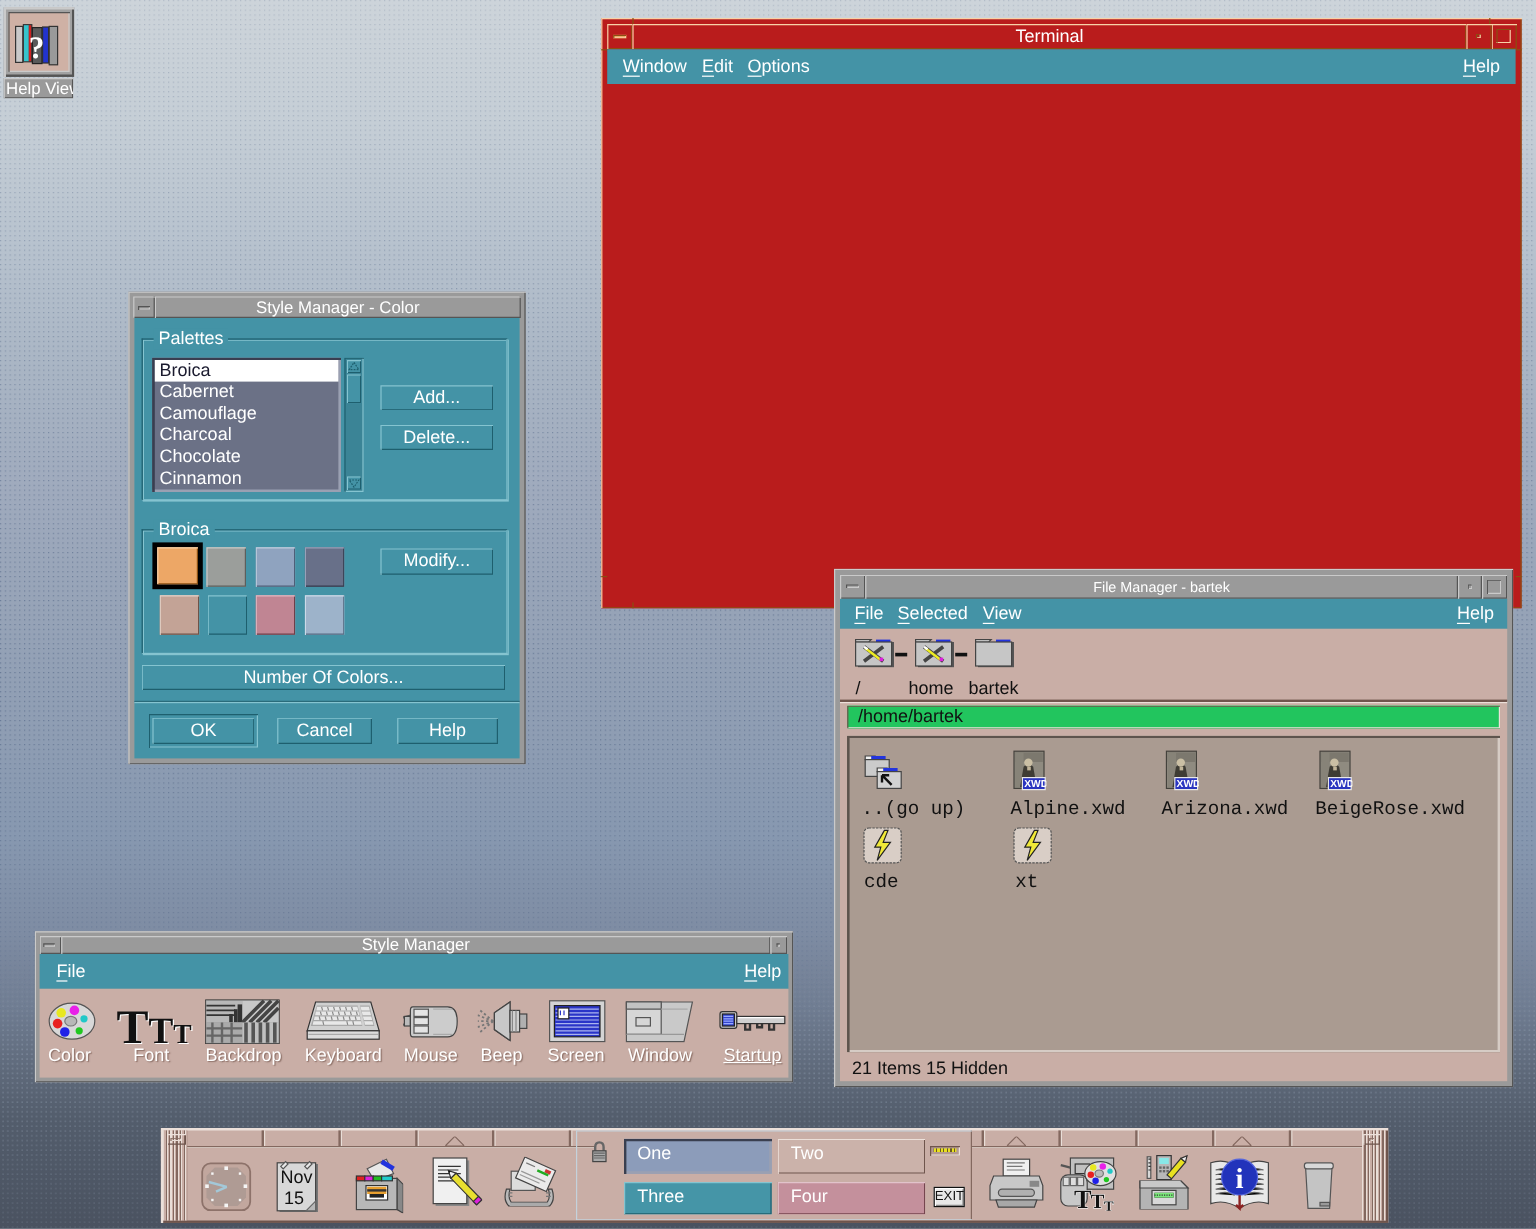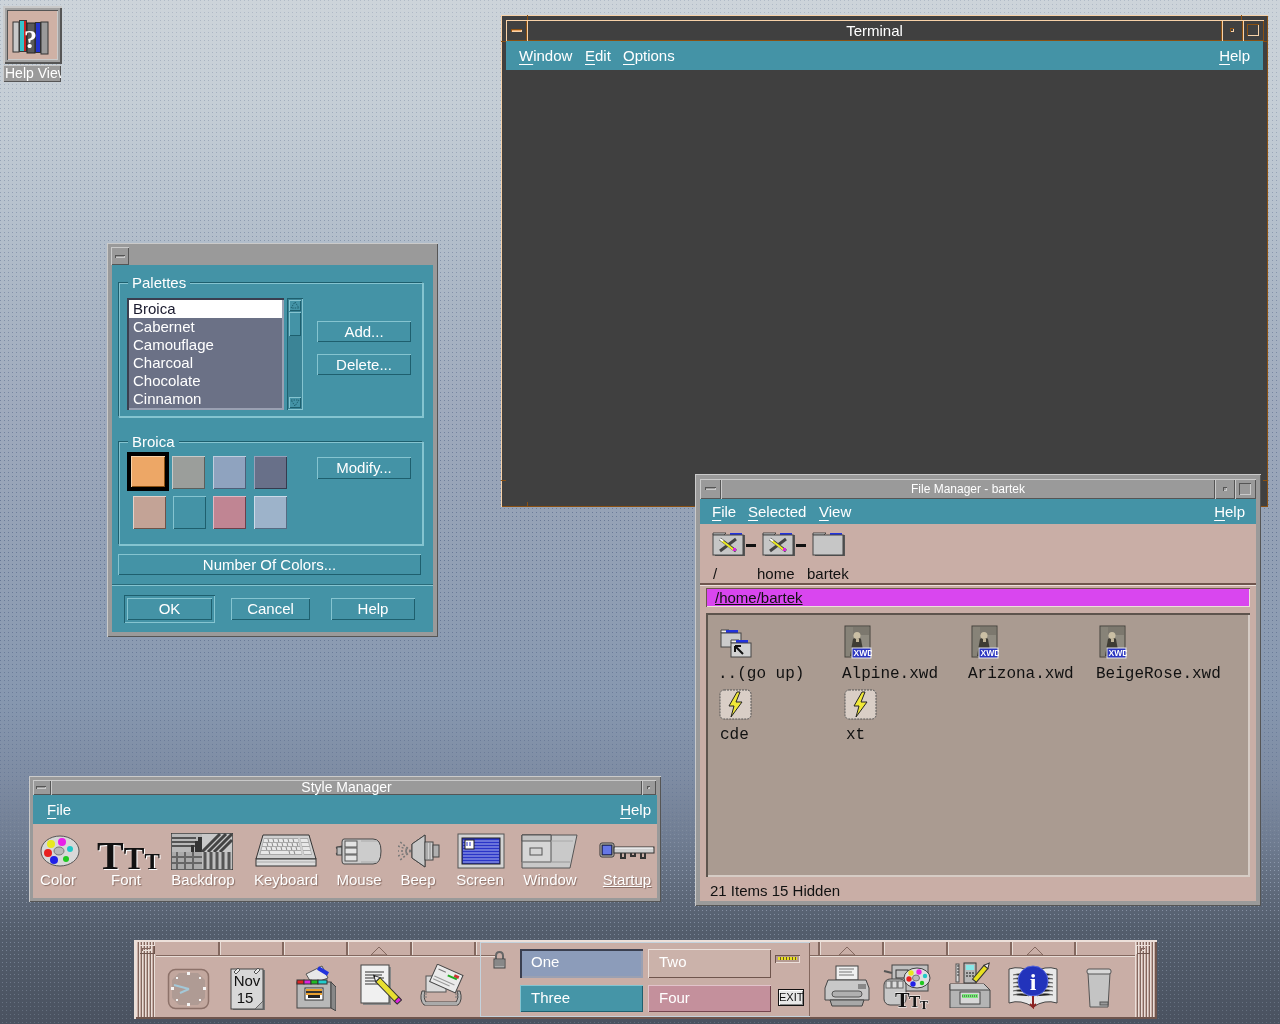--- a/index.html
+++ b/index.html
@@ -75,21 +75,21 @@
 <rect x="12" y="1" width="2" height="30" fill="#cc2222"></rect>
 <rect x="15" y="3" width="8" height="30" fill="#5a5a5a" stroke="#222" stroke-width="1"></rect>
 <rect x="23" y="2" width="6" height="31" fill="#303030"></rect>
 <rect x="24" y="3" width="4" height="29" fill="#2233cc"></rect>
 <rect x="29" y="2" width="7" height="32" fill="#9a9a9a" stroke="#333" stroke-width="1"></rect>
 <text x="12" y="28" font-family="Liberation Serif, serif" font-weight="bold" font-size="26" fill="#fff">?</text>
 </svg>
 </div>
 <div class="a rz1 grayc" style="left:3px;top:65px;width:58px;height:17px;background:#9a9a9a;color:#fff;font-size:14px;line-height:17px;padding-left:2px;box-sizing:border-box;white-space:nowrap;overflow:hidden;">Help View</div>
 
-<div class="a rz1 org" style="left:501px;top:15px;width:767px;height:492px;background:#404040;">
+<div class="a rz1 org" style="left:501px;top:15px;width:767px;height:492px;background:#b91c1c;">
 
   <div class="a" style="left:26px;top:0;width:1px;height:5px;background:#8a5012;"></div>
   <div class="a" style="left:740px;top:0;width:1px;height:5px;background:#8a5012;"></div>
   <div class="a" style="left:26px;bottom:0;width:1px;height:5px;background:#8a5012;"></div>
   <div class="a" style="left:740px;bottom:0;width:1px;height:5px;background:#8a5012;"></div>
   <div class="a" style="left:0;top:26px;width:5px;height:1px;background:#8a5012;"></div>
   <div class="a" style="right:0;top:26px;width:5px;height:1px;background:#8a5012;"></div>
   <div class="a" style="left:0;bottom:26px;width:5px;height:1px;background:#8a5012;"></div>
   <div class="a" style="right:0;bottom:26px;width:5px;height:1px;background:#8a5012;"></div>
 
@@ -110,20 +110,21 @@
     <span style="position:absolute;left:117px;"><u>O</u>ptions</span>
     <span style="position:absolute;right:13px;"><u>H</u>elp</span>
   </div>
 
 </div>
 
 <div class="a rz1 grayc" style="left:107px;top:243px;width:331px;height:394px;background:#9a9a9a;">
   <div class="a rz1 grayc" style="left:4px;top:4px;width:18px;height:18px;background:#9a9a9a;">
       <div class="a" style="left:4px;top:8px;width:10px;height:3px;background:#9a9a9a;box-shadow:inset 1px 1px 0 #555, inset -1px -1px 0 #cacaca;"></div>
     </div>
+  <div class="a rz1 grayc" style="left:22px;top:4px;width:305px;height:18px;color:#fff;font-size:14px;text-align:center;line-height:18px;">Style Manager - Color</div>
   <div class="a" style="left:5px;top:22px;width:321px;height:367px;background:#4493a6;">
 
     <div class="a" style="left:6px;top:17px;width:303px;height:133px;border:1px solid;border-color:#1e5f6e #85c4d0 #85c4d0 #1e5f6e;box-shadow:inset 1px 1px 0 #85c4d0, 1px 1px 0 #85c4d0;"></div>
     <div class="a" style="left:16px;top:9px;background:#4493a6;padding:0 4px;color:#fff;font-size:15px;">Palettes</div>
 
     <div class="a sk2 slatec" style="left:15px;top:33px;width:157px;height:112px;background:#6b7186;font-size:15px;color:#fff;">
       <div style="height:18px;line-height:18px;background:#fff;color:#1a1a2e;padding-left:4px;margin:2px 2px 0 2px;">Broica</div>
       <div style="height:18px;line-height:18px;padding-left:6px;">Cabernet</div>
       <div style="height:18px;line-height:18px;padding-left:6px;">Camouflage</div>
       <div style="height:18px;line-height:18px;padding-left:6px;">Charcoal</div>
@@ -225,21 +226,21 @@
         <rect x="18" y="2" width="12" height="3" fill="#2233dd"></rect>
         <rect x="1" y="4" width="30" height="20" fill="#c6c6c6" stroke="#444" stroke-width="1"></rect>
       </g>
     </svg>
     <div class="a" style="left:13px;top:41px;font-size:15px;color:#111;">/</div>
     <div class="a" style="left:57px;top:41px;font-size:15px;color:#111;">home</div>
     <div class="a" style="left:107px;top:41px;font-size:15px;color:#111;">bartek</div>
 
     <div class="a" style="left:0;top:59px;width:556px;height:2px;background:#6f554d;box-shadow:0 1px 0 #ece0da;"></div>
 
-    <div class="a sk1 pinkc" style="left:6px;top:64px;width:544px;height:19px;background:#d946ef;font-size:15px;color:#111;line-height:19px;padding-left:9px;box-sizing:border-box;text-decoration:underline;">/home/bartek</div>
+    <div class="a sk1 pinkc" style="left:6px;top:64px;width:544px;height:19px;background:#22c55e;font-size:15px;color:#111;line-height:19px;padding-left:9px;box-sizing:border-box;">/home/bartek</div>
 
     <div class="a sk2" style="left:6px;top:89px;width:544px;height:264px;background:#aa9b91;--h:#d6ccc5;--s:#5e544d;">
 
       <svg class="a" style="left:13px;top:13px;" width="36" height="34">
         <g>
           <path d="M2 7 L8 7 L10 4 L2 4 Z" fill="#f0f0f0" stroke="#444"></path>
           <rect x="7" y="4" width="12" height="3" fill="#2233dd"></rect>
           <rect x="2" y="7" width="20" height="14" fill="#cbcbcb" stroke="#444"></rect>
         </g>
         <g>

